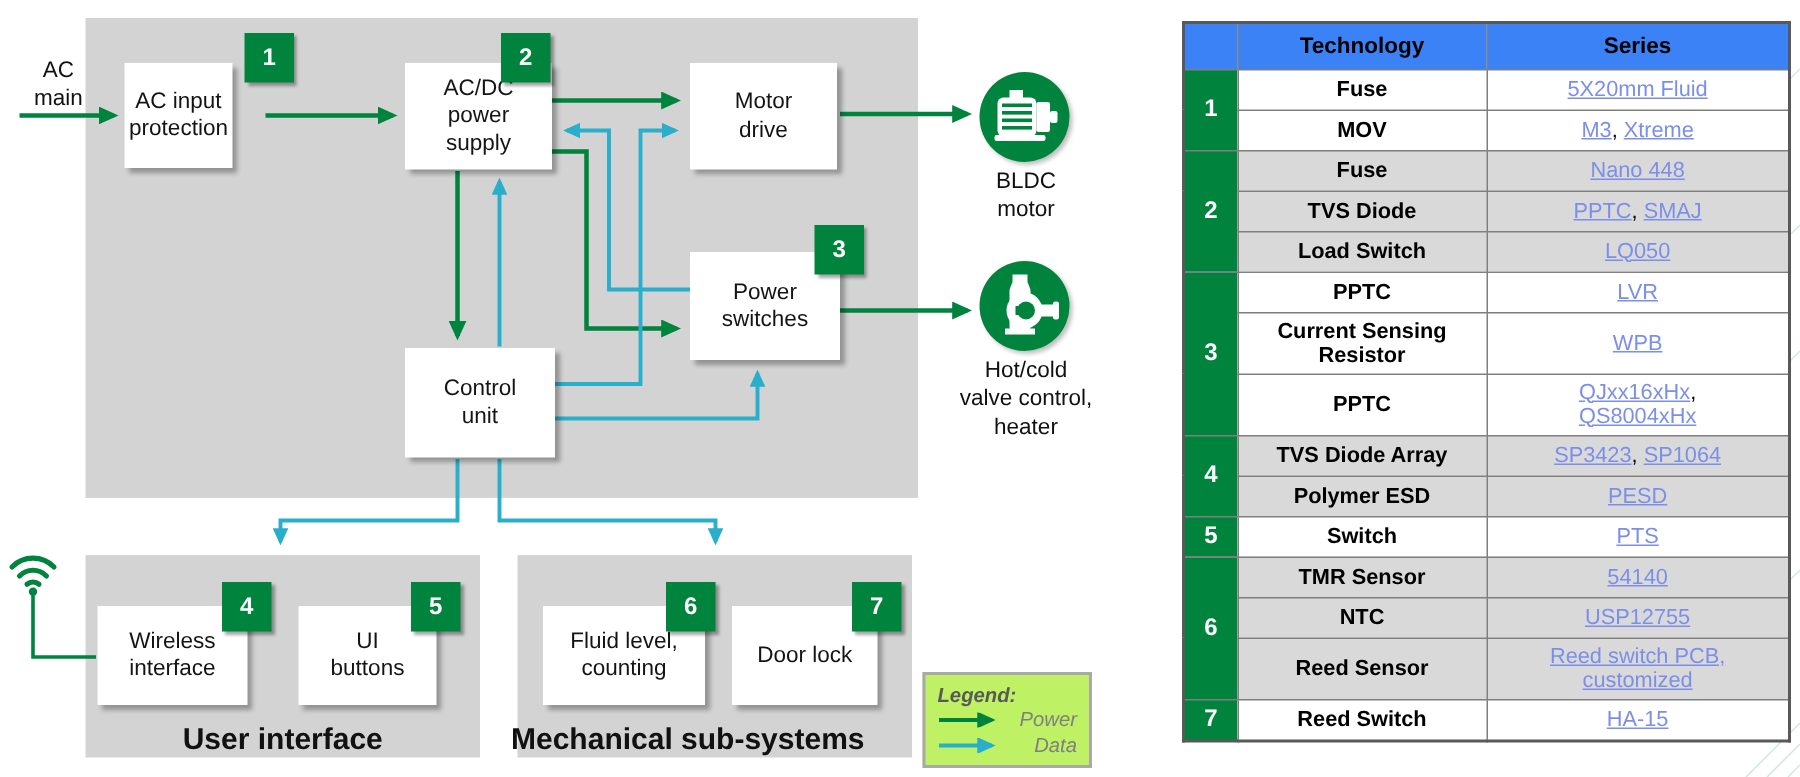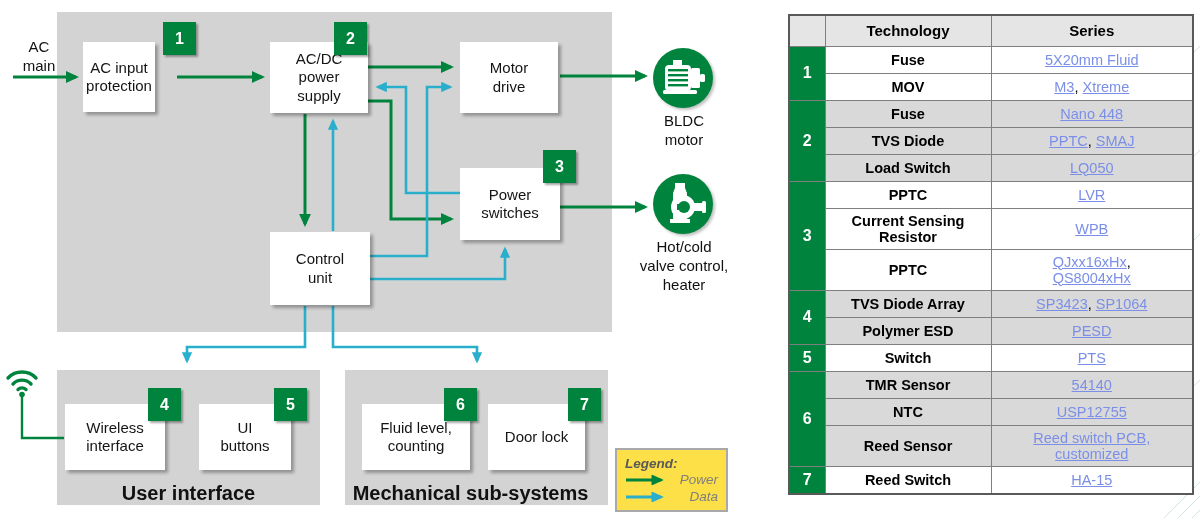--- a/index.html
+++ b/index.html
@@ -24,38 +24,38 @@
     width: 33px; height: 33px; background: #00843D; color: #fff;
     font-weight: bold; font-size: 16px;
     display: flex; align-items: center; justify-content: center;
     box-shadow: 2px 2px 2px rgba(0,0,0,0.35);
   }
   .freelabel { text-align: center; font-size: 15px; line-height: 1.25; white-space: pre-line; }
   .grouplabel { text-align: center; font-size: 20px; font-weight: bold; }
   .icon-circle { background: #00843D; border-radius: 50%; box-shadow: 2px 2px 3px rgba(0,0,0,0.25); }
 
   .legend-box {
-    background: #fde047; border: 2px solid #a9a9a9;
+    background: #bef264; border: 2px solid #a9a9a9;
     padding: 6px 8px 4px 8px;
   }
   .legend-title { font-style: italic; font-weight: bold; color: #595959; font-size: 13.5px; }
   .legend-row { display: flex; align-items: center; gap: 8px; height: 17px; }
   .legend-row span { font-style: italic; color: #7f7f7f; font-size: 13.5px; margin-left: auto; }
 
   table.lf {
     position: absolute; left: 788px; top: 14px; width: 404px;
     border-collapse: collapse; table-layout: fixed;
     font-size: 14.5px; color: #000;
     border: 2px solid #595959;
   }
   table.lf th, table.lf td {
     border: 1px solid #7f7f7f; text-align: center; vertical-align: middle;
     padding: 4px 6px;
   }
-  table.lf th { background: #e5e5e5; font-size: 15px; height: 31px; }
+  table.lf th { background: #3b82f6; font-size: 15px; height: 31px; }
   table.lf col.c-num { width: 36px; }
   table.lf col.c-tech { width: 166px; }
   table.lf col.c-series { width: 202px; }
   tr.gw td { background: #ffffff; }
   tr.gg td { background: #d9d9d9; }
   td.numcell { background: #00843D !important; color: #fff; font-weight: bold; font-size: 16px; }
   td.tech { font-weight: bold; margin-left: 48px; }
   td.series { height: 27px; }
   table.lf a { color: #7b8fe8; text-decoration: underline; cursor: pointer; }
   .sep { color: #000; }
@@ -164,21 +164,21 @@
 heater</div>
 
   <svg class="abs" style="left:2px;top:356px" width="44" height="44" viewBox="0 0 44 44">
     <path d="M 6,22 A 19.5,19.5 0 0 1 34,22" fill="none" stroke="#00843D" stroke-width="3.4" stroke-linecap="round"></path>
     <path d="M 11,28 A 12.5,12.5 0 0 1 29,28" fill="none" stroke="#00843D" stroke-width="3.4" stroke-linecap="round"></path>
     <path d="M 16,33.5 A 6,6 0 0 1 24,33.5" fill="none" stroke="#00843D" stroke-width="3.4" stroke-linecap="round"></path>
     <circle cx="20" cy="38.5" r="2.8" fill="#00843D"></circle>
   </svg>
 
   <div class="abs grouplabel" style="left:57px;top:482px;width:263px">User interface</div>
-  <div class="abs grouplabel" style="left:339px;top:482px;width:263px">Mechanical sub-systems</div>
+  <div class="abs grouplabel" style="left:327px;top:482px;width:263px">Mechanical sub-systems</div>
 
   <div class="abs legend-box" style="left:615px;top:448px;width:113px;height:64px">
     <div class="legend-title">Legend:</div>
     <div class="legend-row">
       <svg width="44" height="10">
         <line x1="1" y1="5" x2="36" y2="5" stroke="#00843D" stroke-width="2.8" marker-end="url(#mg)"></line>
       </svg>
       <span>Power</span>
     </div>
     <div class="legend-row">

